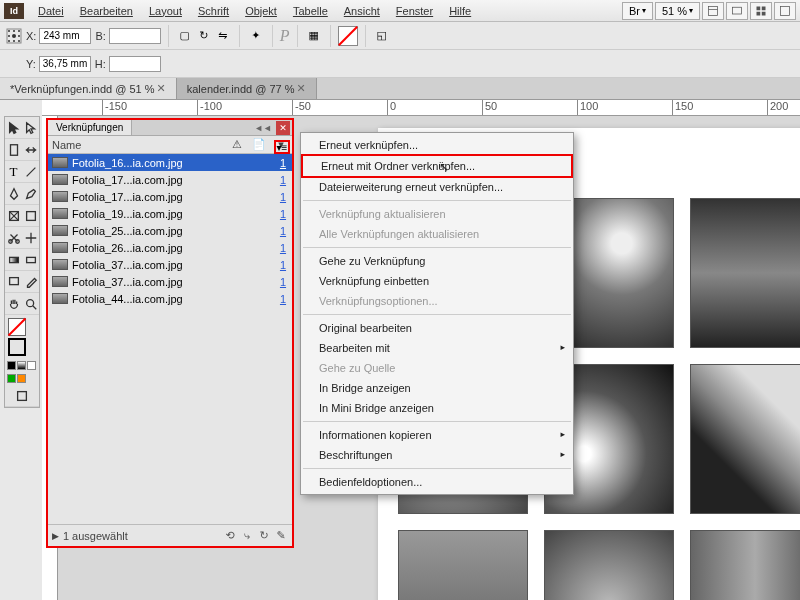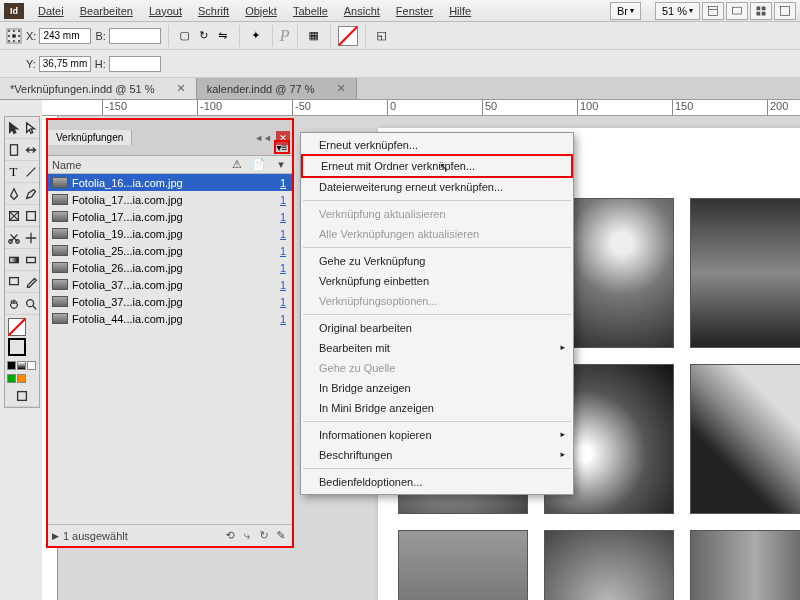--- a/index.html
+++ b/index.html
@@ -3,37 +3,37 @@
 <meta charset="utf-8">
 <style>
 * { margin: 0; padding: 0; box-sizing: border-box; font-family: "Segoe UI", Tahoma, sans-serif; font-size: 11px; }
 body { background: #e8e8e8; width: 800px; height: 600px; overflow: hidden; position: relative; }
 
 
 .menubar { height: 22px; background: linear-gradient(#f5f5f5, #e5e5e5); border-bottom: 1px solid #bbb; display: flex; align-items: center; padding-left: 4px; }
 .app-icon { width: 20px; height: 16px; background: #4a3728; color: #fff; font-weight: bold; font-size: 9px; display: flex; align-items: center; justify-content: center; margin-right: 6px; }
 .menubar-item { padding: 3px 8px; cursor: default; color: #333; text-decoration: underline; }
 .menubar-right { margin-left: auto; display: flex; align-items: center; gap: 2px; padding-right: 4px; }
-.mr-btn { border: 1px solid #aaa; background: #f5f5f5; padding: 1px 6px; height: 18px; display: flex; align-items: center; gap: 2px; font-size: 10px; margin-left: 12px; }
+.mr-btn { border: 1px solid #aaa; background: #f5f5f5; padding: 1px 6px; height: 18px; display: flex; align-items: center; gap: 2px; font-size: 10px; }
 .mr-icon { width: 22px; height: 18px; border: 1px solid #aaa; background: #f5f5f5; display: flex; align-items: center; justify-content: center; }
 .mr-icon svg { width: 12px; height: 12px; }
 
 
 .controlbar { height: 28px; background: #e8e8e8; border-bottom: 1px solid #ccc; display: flex; align-items: center; padding: 0 6px; gap: 4px; }
 .cb-field { display: flex; align-items: center; gap: 3px; font-size: 10px; color: #333; }
 .cb-input { width: 52px; height: 16px; border: 1px solid #999; background: #fff; font-size: 10px; padding: 0 3px; }
 .cb-icons { display: flex; gap: 1px; }
 .cb-icon { width: 18px; height: 18px; border: 1px solid transparent; display: flex; align-items: center; justify-content: center; }
 .cb-sep { width: 1px; height: 22px; background: #ccc; margin: 0 3px; }
 .fill-none { width: 20px; height: 20px; border: 1px solid #888; background: #fff; position: relative; }
 .fill-none::after { content: ""; position: absolute; width: 26px; height: 2px; background: red; transform: rotate(-45deg); top: 8px; left: -4px; }
 
 
 .doctabs { height: 22px; background: #d0d0d0; display: flex; border-bottom: 1px solid #999; }
-.doctab { padding: 3px 10px; background: #b8b8b8; border-right: 1px solid #999; display: flex; align-items: center; gap: 22px; font-size: 10px; color: #333; }
+.doctab { padding: 3px 10px; background: #b8b8b8; border-right: 1px solid #999; display: flex; align-items: center; gap: 2px; font-size: 10px; color: #333; }
 .doctab.active { background: #e0e0e0; }
 .doctab-close { color: #666; font-size: 11px; cursor: pointer; }
 
 
 .hruler { position: absolute; top: 100px; left: 42px; right: 0; height: 16px; background: #fff; border-bottom: 1px solid #999; font-size: 8px; color: #555; overflow: hidden; }
 .hruler-ticks { position: relative; height: 100%; }
 .hruler-tick { position: absolute; top: 0; height: 16px; border-left: 1px solid #888; padding-left: 2px; }
 .vruler { position: absolute; top: 116px; left: 42px; width: 16px; bottom: 0; background: #fff; border-right: 1px solid #999; }
 
 
@@ -59,21 +59,21 @@
 .photo.p3 { background: linear-gradient(180deg,#333,#888,#222); }
 .photo.p4 { background: radial-gradient(ellipse at 40% 40%, #eee 10%, #999 40%, #444); }
 .photo.p5 { background: radial-gradient(circle at 30% 60%, #fff 6%, #555 50%, #111); }
 .photo.p6 { background: linear-gradient(45deg,#222 30%,#888,#ddd 70%); }
 .photo.p7 { background: linear-gradient(#999,#555); }
 .photo.p8 { background: radial-gradient(circle,#bbb,#444); }
 .photo.p9 { background: linear-gradient(90deg,#666,#aaa,#555); }
 
 
 .links-panel { position: absolute; top: 118px; left: 46px; width: 248px; height: 430px; background: #e6e6e6; border: 2px solid #e00; z-index: 10; }
-.panel-tabs { height: 36px; display: flex; background: #d0d0d0; border-bottom: 1px solid #aaa; align-items: center; }
+.panel-tabs { height: 16px; display: flex; background: #d0d0d0; border-bottom: 1px solid #aaa; align-items: center; }
 .panel-tab { padding: 2px 8px; background: #e6e6e6; border-right: 1px solid #aaa; font-size: 10px; }
 .panel-collapse { margin-left: auto; font-size: 9px; padding: 0 4px; color: #666; }
 .panel-close { width: 14px; height: 14px; background: #c84040; color: #fff; display: flex; align-items: center; justify-content: center; font-size: 9px; margin-right: 2px; }
 .panel-header { height: 18px; display: flex; border-bottom: 1px solid #bbb; font-size: 10px; color: #444; align-items: center; }
 .ph-name { flex: 1; padding-left: 4px; }
 .ph-icon { width: 22px; text-align: center; }
 .panel-menu-btn { position: absolute; top: 20px; right: 2px; width: 16px; height: 14px; border: 2px solid #e00; display: flex; align-items: center; justify-content: center; font-size: 10px; }
 .link-list { }
 .link-row { height: 17px; display: flex; align-items: center; padding-left: 4px; font-size: 10px; gap: 4px; }
 .link-row.selected { background: #2a62c8; color: #fff; }

